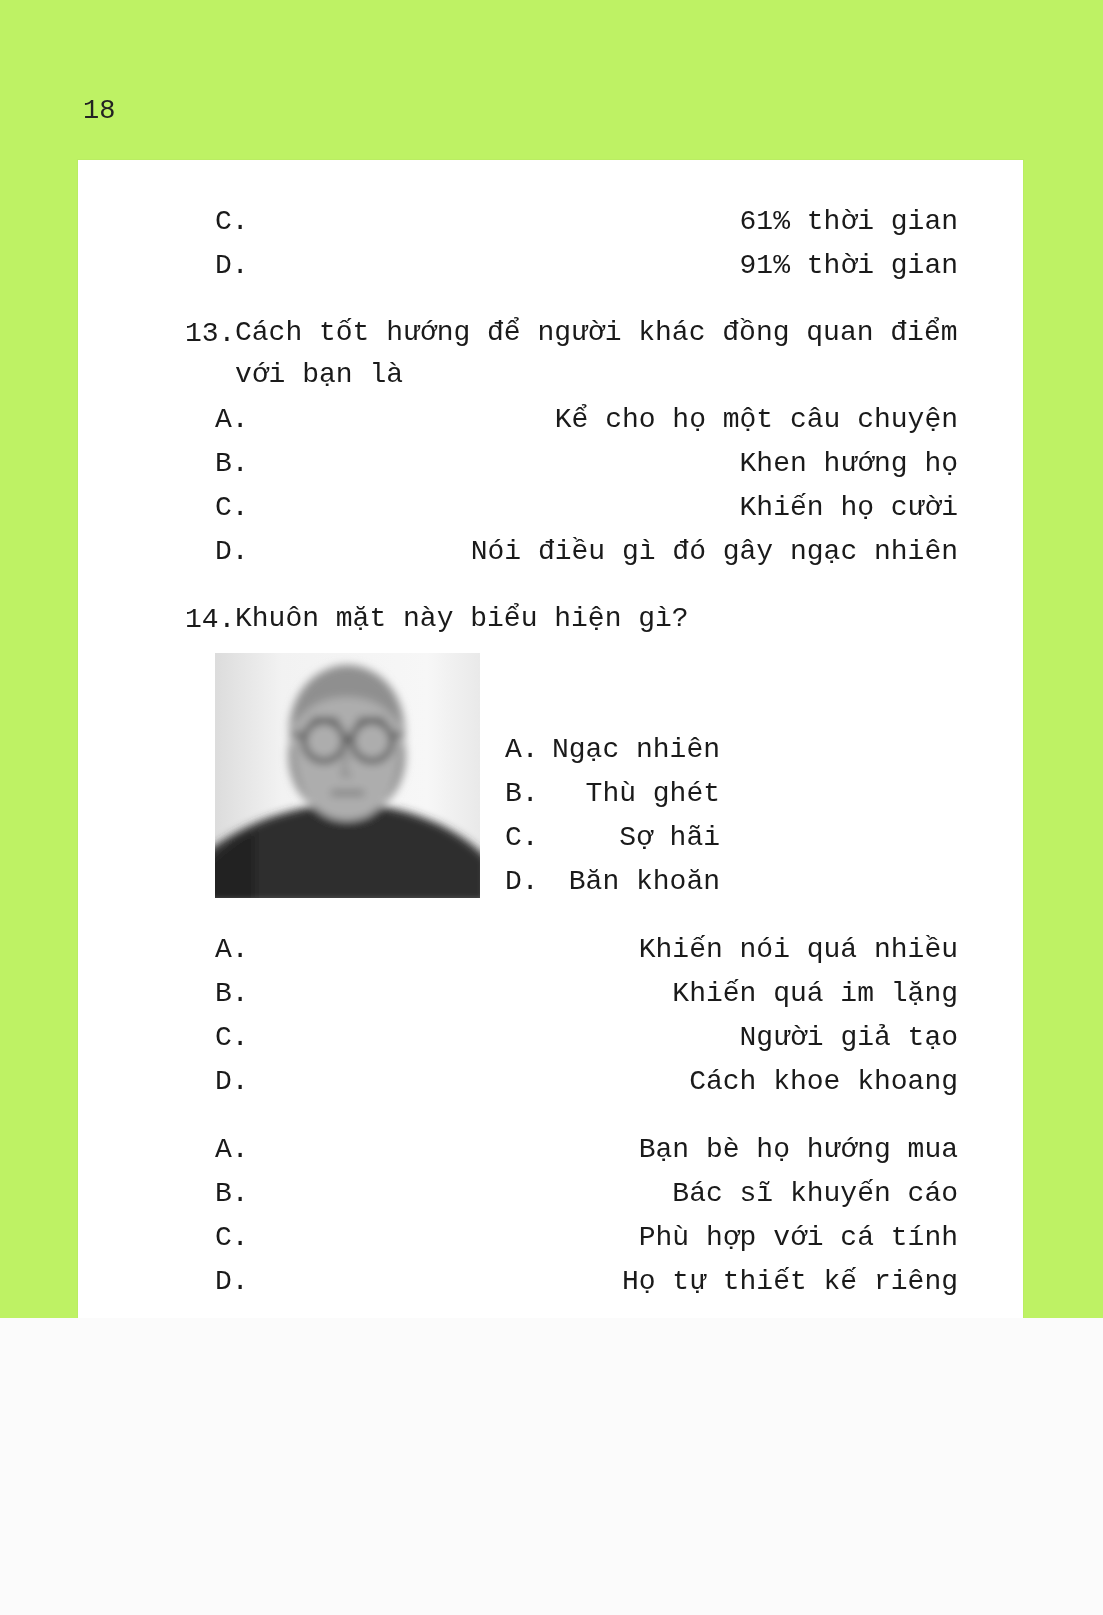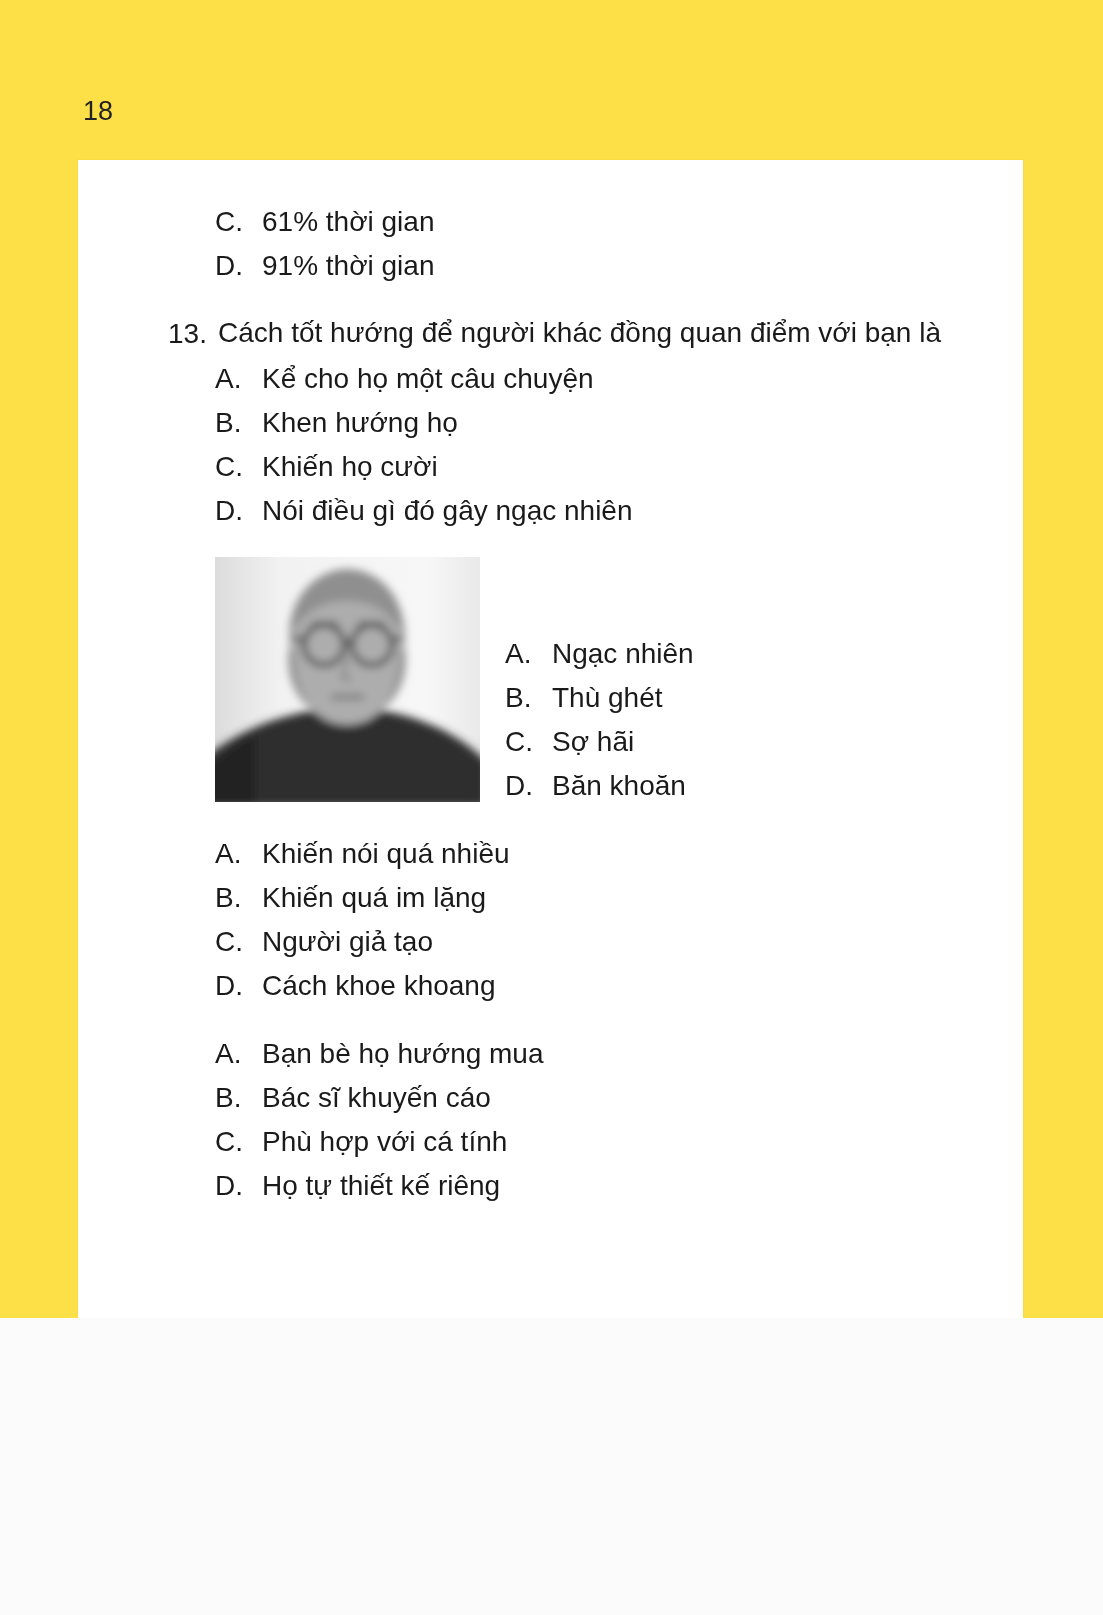--- a/index.html
+++ b/index.html
@@ -2,22 +2,22 @@
 <html><head>
 <meta charset="utf-8">
 <style>
   * { margin: 0; padding: 0; box-sizing: border-box; }
   html, body { background: #fbfbfb; }
   .screen {
     position: relative;
     width: 1103px;
     height: 1318px;
     margin: 0 auto;
-    background: #fde047;
-    font-family: Liberation Sans, sans-serif;
+    background: #bef264;
+    font-family: Liberation Mono, monospace;
     color: #1a1a1a;
     overflow: hidden;
   }
   .scan-frame {
     position: absolute;
     left: 78px; top: 160px; right: 80px; bottom: 0;
     background: #ffffff;
     box-shadow: 0 0 0 1px rgba(0,0,0,0.02);
   }
   .page-number {
@@ -29,23 +29,23 @@
   .content {
     position: absolute;
     left: 168px; top: 200px;
     width: 790px;
     font-size: 28px;
     line-height: 1.55;
   }
   .options { margin-left: 47px; }
   .option { display: flex; line-height: 44px; }
   .opt-label { width: 47px; flex: 0 0 47px; }
-  .opt-text { flex: 1; }
+  .opt-text { flex: 1; text-align: right; }
   .question { margin-top: 24px; }
-  .q-head { display: flex; margin-bottom: 2px; }
+  .q-head { display: flex; margin-bottom: 2px; margin-left: 17px; }
   .q-num { width: 50px; flex: 0 0 50px; }
   .q-text { flex: 1; line-height: 42px; }
   .q-text.justified { text-align: justify; text-justify: inter-word; }
   .q14-row { display: flex; align-items: flex-end; margin-left: 47px; margin-top: 12px; }
   .face-photo {
     width: 265px; height: 245px;
     flex: 0 0 265px;
     background: #ededed;
     overflow: hidden;
   }
@@ -93,20 +93,24 @@
           <span class="opt-text">Khiến họ cười</span>
         </div>
         <div class="option">
           <span class="opt-label">D.</span>
           <span class="opt-text">Nói điều gì đó gây ngạc nhiên</span>
         </div>
       </div>
     </div>
 
     <div class="question">
+      <div class="q-head">
+        <span class="q-num">14.</span>
+        <span class="q-text">Khuôn mặt này biểu hiện gì?</span>
+      </div>
       <div class="q14-row">
         <div class="face-photo">
           <svg viewBox="0 0 265 245" xmlns="http://www.w3.org/2000/svg">
             <defs>
               <filter id="blur" x="-20%" y="-20%" width="140%" height="140%">
                 <feGaussianBlur stdDeviation="4"></feGaussianBlur>
               </filter>
               <linearGradient id="bg" x1="0" y1="0" x2="1" y2="0">
                 <stop offset="0" stop-color="#dcdcdc"></stop>
                 <stop offset="0.25" stop-color="#f2f2f2"></stop>

